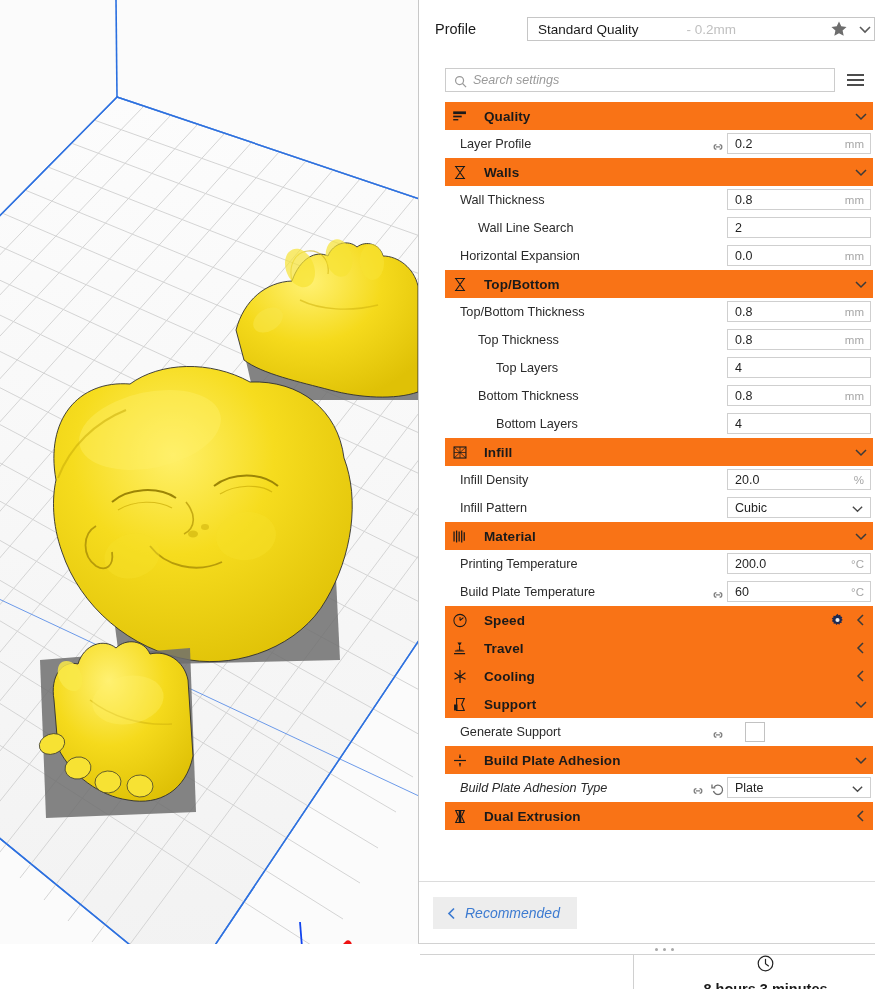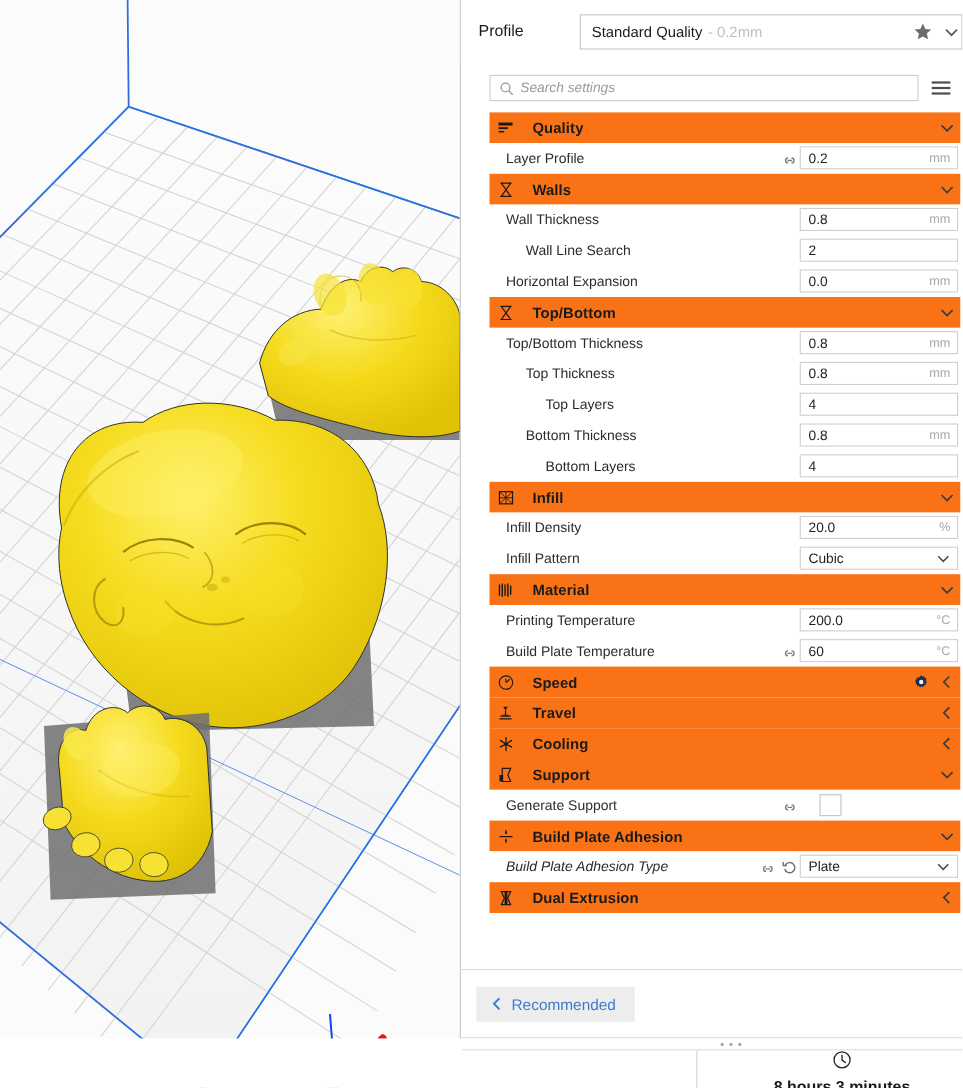--- a/index.html
+++ b/index.html
@@ -36,29 +36,30 @@
     height: 58px; flex: 0 0 58px;
     display: flex; align-items: center;
     padding: 0 0 0 16px;
     background: #ffffff;
   }
   #profile-label {
     font-size: 14.5px; color: #1a1a1a;
     width: 92px; flex: 0 0 92px;
   }
   #profile-select {
-    flex: 1 1 auto; height: 32px;
+    flex: 1 1 auto; height: 24px;
     border: 1px solid #c6c6c6; background: #fff;
     display: flex; align-items: center;
     padding: 0 6px 0 10px;
     margin-right: 0;
     position: relative;
+    gap: 48px;
   }
   #profile-name { font-size: 13.5px; color: #1a1a1a; }
-  #profile-variant { font-size: 13.5px; color: #c0c0c0; margin-left: 5px; }
+  #profile-variant { font-size: 13.5px; color: #c0c0c0; }
   #profile-star {
     position: absolute; right: 26px; top: 50%; transform: translateY(-50%);
     width: 18px; height: 18px;
   }
   #profile-chevron {
     position: absolute; right: 2px; top: 50%; transform: translateY(-50%);
     width: 14px; height: 14px; overflow: hidden;
   }
 
   
@@ -147,21 +148,21 @@
   
   #panel-footer {
     flex: 0 0 auto; height: 62px;
     border-top: 1px solid #dcdcdc;
     display: flex; align-items: center;
     padding-left: 14px;
   }
   #recommended-btn {
     height: 32px; background: #ededed;
     display: flex; align-items: center; gap: 8px;
-    padding: 0 17px 0 13px; cursor: pointer;
+    padding: 0 17px 0 13px; cursor: pointer; font-style: italic;
   }
   #rec-chevron { width: 11px; height: 13px; }
   #rec-label { font-size: 14px; color: #3d7bd1; }
 
   
   #bottom-bar {
     position: absolute; left: 0; top: 944px;
     width: 875px; height: 45px;
     background: #ffffff;
   }

